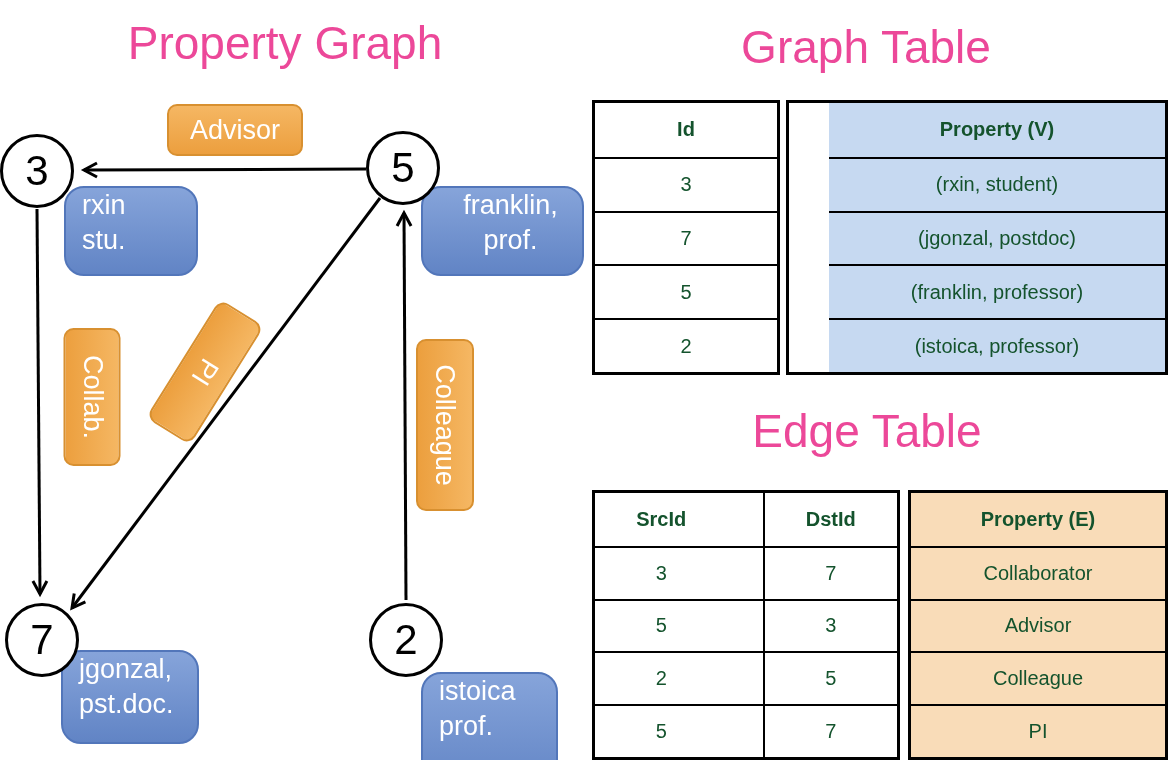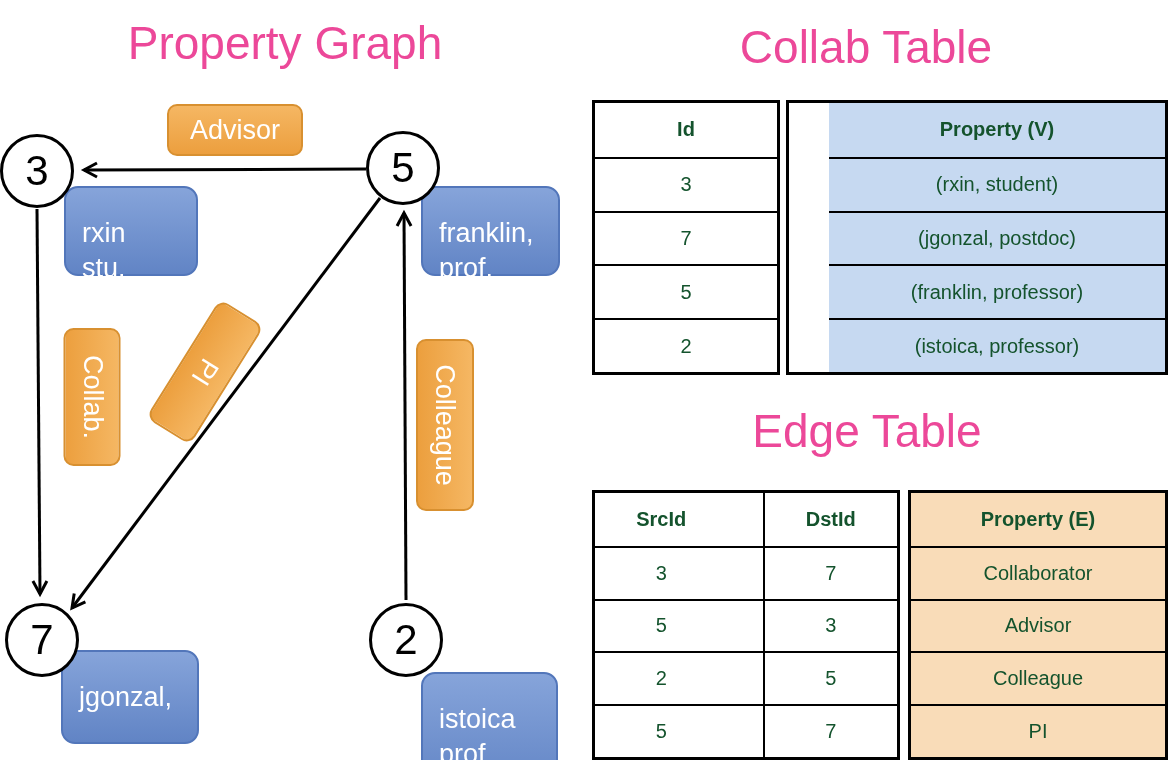--- a/index.html
+++ b/index.html
@@ -13,24 +13,24 @@
   }
   
   .arrows { position:absolute; left:0; top:0; z-index:1; }
   .vertex {
     position:absolute; width:74px; height:74px; border-radius:50%;
     background:#fff; border:3px solid #000; box-sizing:border-box;
     display:flex; align-items:center; justify-content:center;
     font-size:42px; color:#000; z-index:3;
   }
   .pbox {
-    position:absolute; border-radius:14px; box-sizing:border-box;
+    position:absolute; border-radius:20px; box-sizing:border-box;
     background:linear-gradient(180deg,#86a4da 0%,#6184c5 100%);
     border:2px solid #5276ba; color:#fff; font-size:27px; line-height:1.3;
-    padding:28px 0 0 16px; z-index:2;
+    padding:0 0 0 16px; z-index:2;
   }
   .pbox span { display:block; }
   .elabel {
     position:absolute; border-radius:10px; box-sizing:border-box;
     background:linear-gradient(180deg,#f5b763 0%,#ec9f3e 100%);
     border:2px solid #d89030; color:#fff; font-size:27px;
     display:flex; align-items:center; justify-content:center;
     z-index:2; white-space:nowrap;
   }
   
@@ -83,38 +83,39 @@
       <span>7</span>
     </div>
   <div class="vertex" style="left:369px; top:603px;">
       <span>2</span>
     </div>
 
   <div class="pbox" style="left:64px;  top:186px; width:134px; height:90px;">
     <span>rxin</span>
     <span>stu.</span>
   </div>
-  <div class="pbox" style="left:421px; top:186px; width:139px; height:90px;">
+  <div class="pbox" style="left:421px; top:186px; width:163px; height:90px;text-align:center;">
     <span>franklin,</span>
     <span>prof.</span>
   </div>
   <div class="pbox" style="left:61px;  top:650px; width:138px; height:94px;">
     <span>jgonzal,</span>
+    <span>pst.doc.</span>
   </div>
   <div class="pbox" style="left:421px; top:672px; width:137px; height:122px;">
     <span>istoica</span>
     <span>prof.</span>
   </div>
 
   <div class="elabel" style="left:235px; top:130px; width:136px; height:52px; transform:translate(-50%,-50%);">Advisor</div>
   <div class="elabel" style="left:92px;  top:397px; width:138px; height:57px; transform:translate(-50%,-50%) rotate(90deg);">Collab.</div>
   <div class="elabel" style="left:205px; top:372px; width:140px; height:52px; transform:translate(-50%,-50%) rotate(122deg);">PI</div>
   <div class="elabel" style="left:445px; top:425px; width:172px; height:58px; transform:translate(-50%,-50%) rotate(90deg);">Colleague</div>
 
-  <div class="title" style="left:866px; top:20px;">Collab Table</div>
+  <div class="title" style="left:866px; top:20px;">Graph Table</div>
 
   <div class="tcol" style="left:592px; top:100px; width:188px; height:275px;">
     <div class="trow vrow th">Id</div>
     <div class="trow vrow">3</div>
     <div class="trow vrow">7</div>
     <div class="trow vrow">5</div>
     <div class="trow vrow">2</div>
   </div>
 
   <div class="tcol" style="left:786px; top:100px; width:382px; height:275px;padding-left:40px;">

